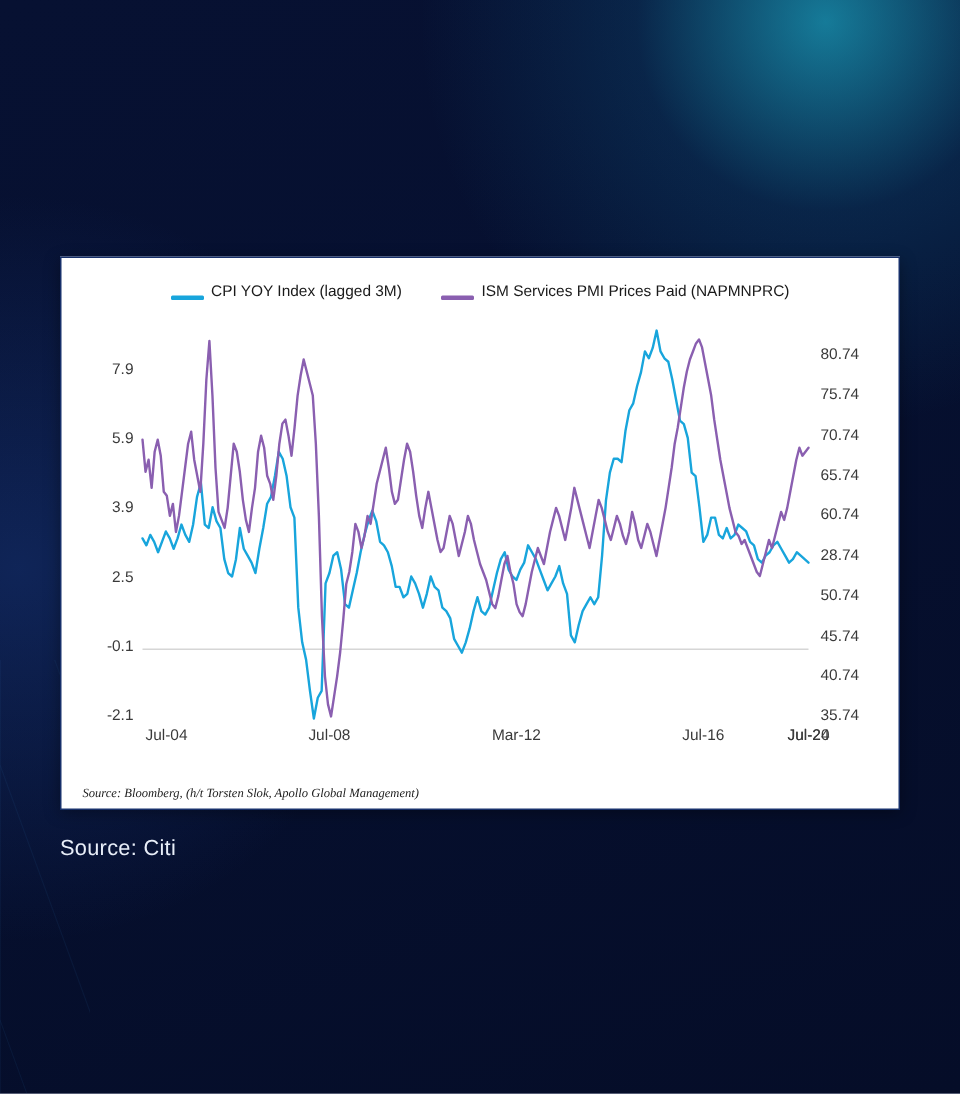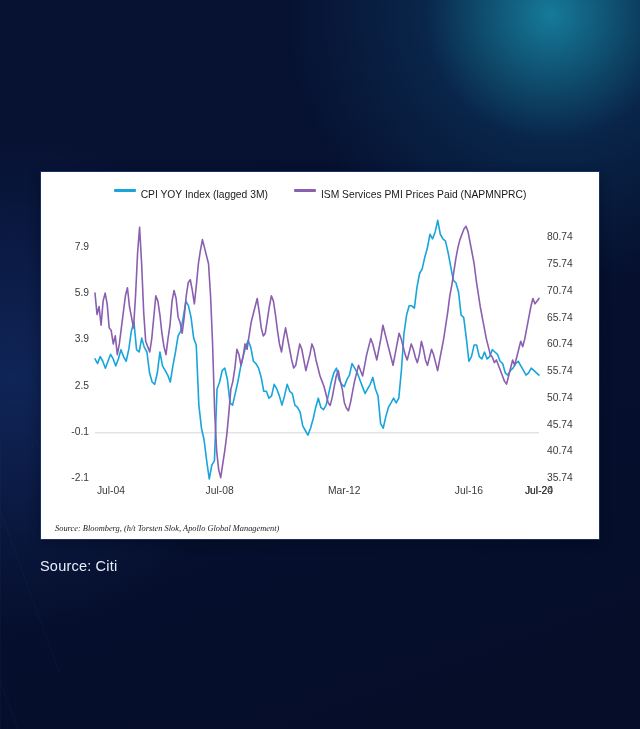--- a/index.html
+++ b/index.html
@@ -70,21 +70,21 @@
     font-weight: bold;
     letter-spacing: 0.1px;
     display: flex; align-items: center; justify-content: center;
   }
   .legend {
     height: 26px;
     display: flex; align-items: center; justify-content: center;
     gap: 26px;
     margin-top: 2px;
   }
-  .legend-item { display: flex; align-items: flex-start; gap: 5px; }
+  .legend-item { display: flex; align-items: flex-end; gap: 5px; }
   .legend-swatch { width: 22px; height: 3px; border-radius: 1px; display: block; }
   .legend-label { font-size: 10.3px; color: #1a1a1a; white-space: nowrap; }
 
   .plot-area {
     position: relative;
     width: 544px; height: 300px;
     margin-top: 2px;
   }
   .plot-svg { position: absolute; left: 0; top: 0; }
   .tick {
@@ -168,21 +168,21 @@
           <div class="tick left" style="left: 0px; top: 78.2727px;">5.9</div>
           <div class="tick left" style="left: 0px; top: 124.455px;">3.9</div>
           <div class="tick left" style="left: 0px; top: 170.636px;">2.5</div>
           <div class="tick left" style="left: 0px; top: 216.818px;">-0.1</div>
           <div class="tick left" style="left: 0px; top: 263px;">-2.1</div>
           <div class="tick right" style="left: 498px; top: 22.3684px;">80.74</div>
           <div class="tick right" style="left: 498px; top: 49.1053px;">75.74</div>
           <div class="tick right" style="left: 498px; top: 75.8421px;">70.74</div>
           <div class="tick right" style="left: 498px; top: 102.579px;">65.74</div>
           <div class="tick right" style="left: 498px; top: 129.316px;">60.74</div>
-          <div class="tick right" style="left: 498px; top: 156.053px;">55.74</div>
+          <div class="tick right" style="left: 498px; top: 156.053px;">28.74</div>
           <div class="tick right" style="left: 498px; top: 182.789px;">50.74</div>
           <div class="tick right" style="left: 498px; top: 209.526px;">45.74</div>
           <div class="tick right" style="left: 498px; top: 236.263px;">40.74</div>
           <div class="tick right" style="left: 498px; top: 263px;">35.74</div>
           <div class="tick xaxis" style="left: 16px; top: 276px; text-align: right;">Jul-04</div>
           <div class="tick xaxis" style="left: 140.632px; top: 276px;">Jul-08</div>
           <div class="tick xaxis" style="left: 265.263px; top: 276px;">Mar-12</div>
           <div class="tick xaxis" style="left: 389.895px; top: 276px;">Jul-16</div>
           <div class="tick xaxis" style="left: 460px; top: 276px;">Jul-20</div>
           <div class="tick xaxis" style="left: 460px; top: 276px;">Jul-24</div>

